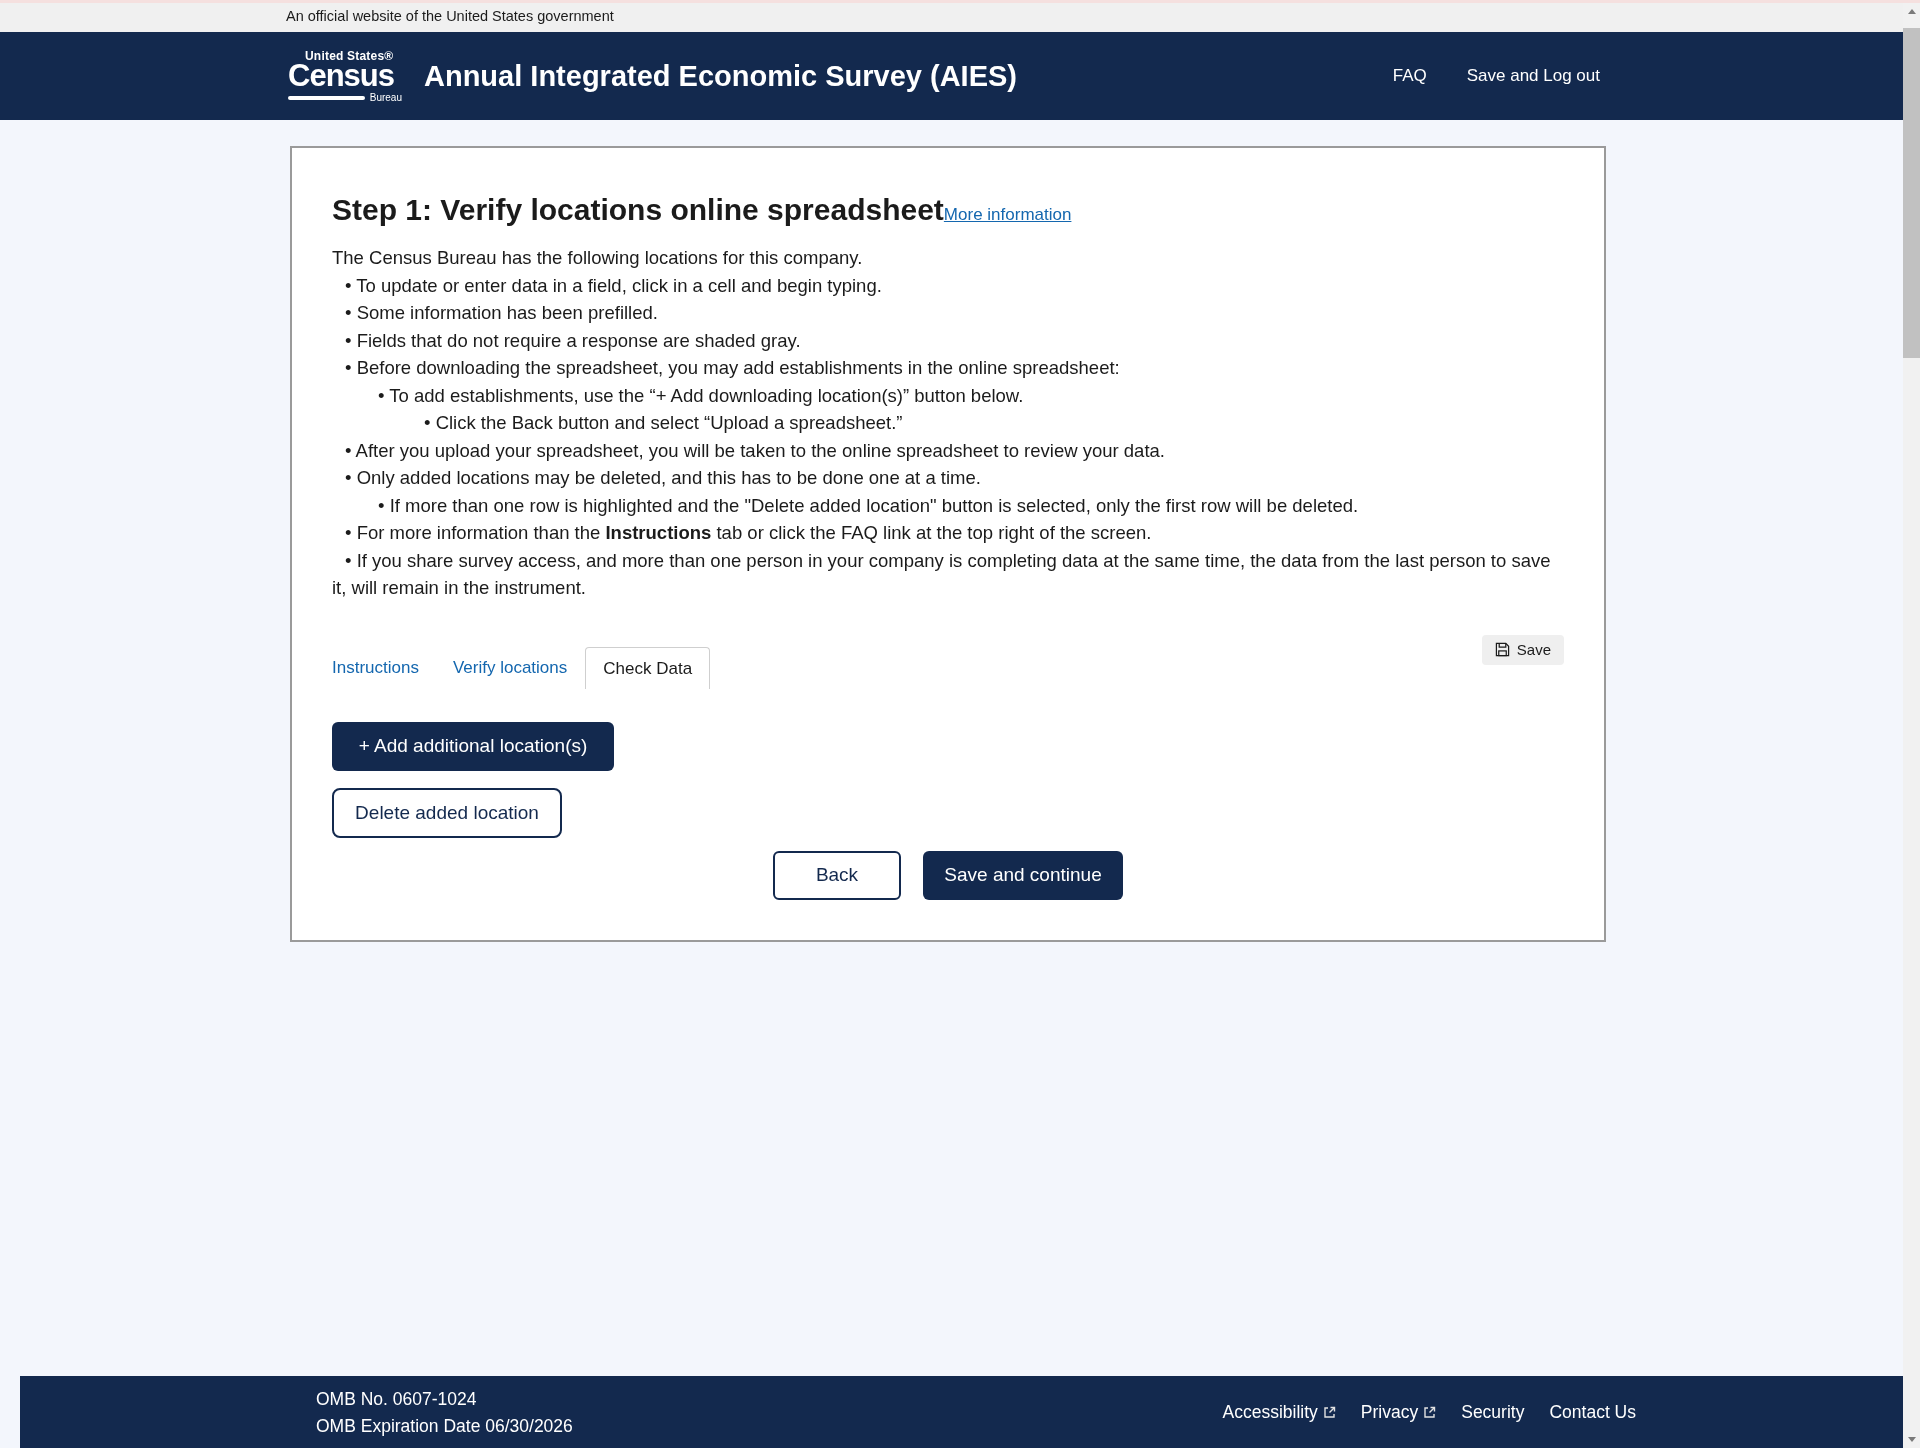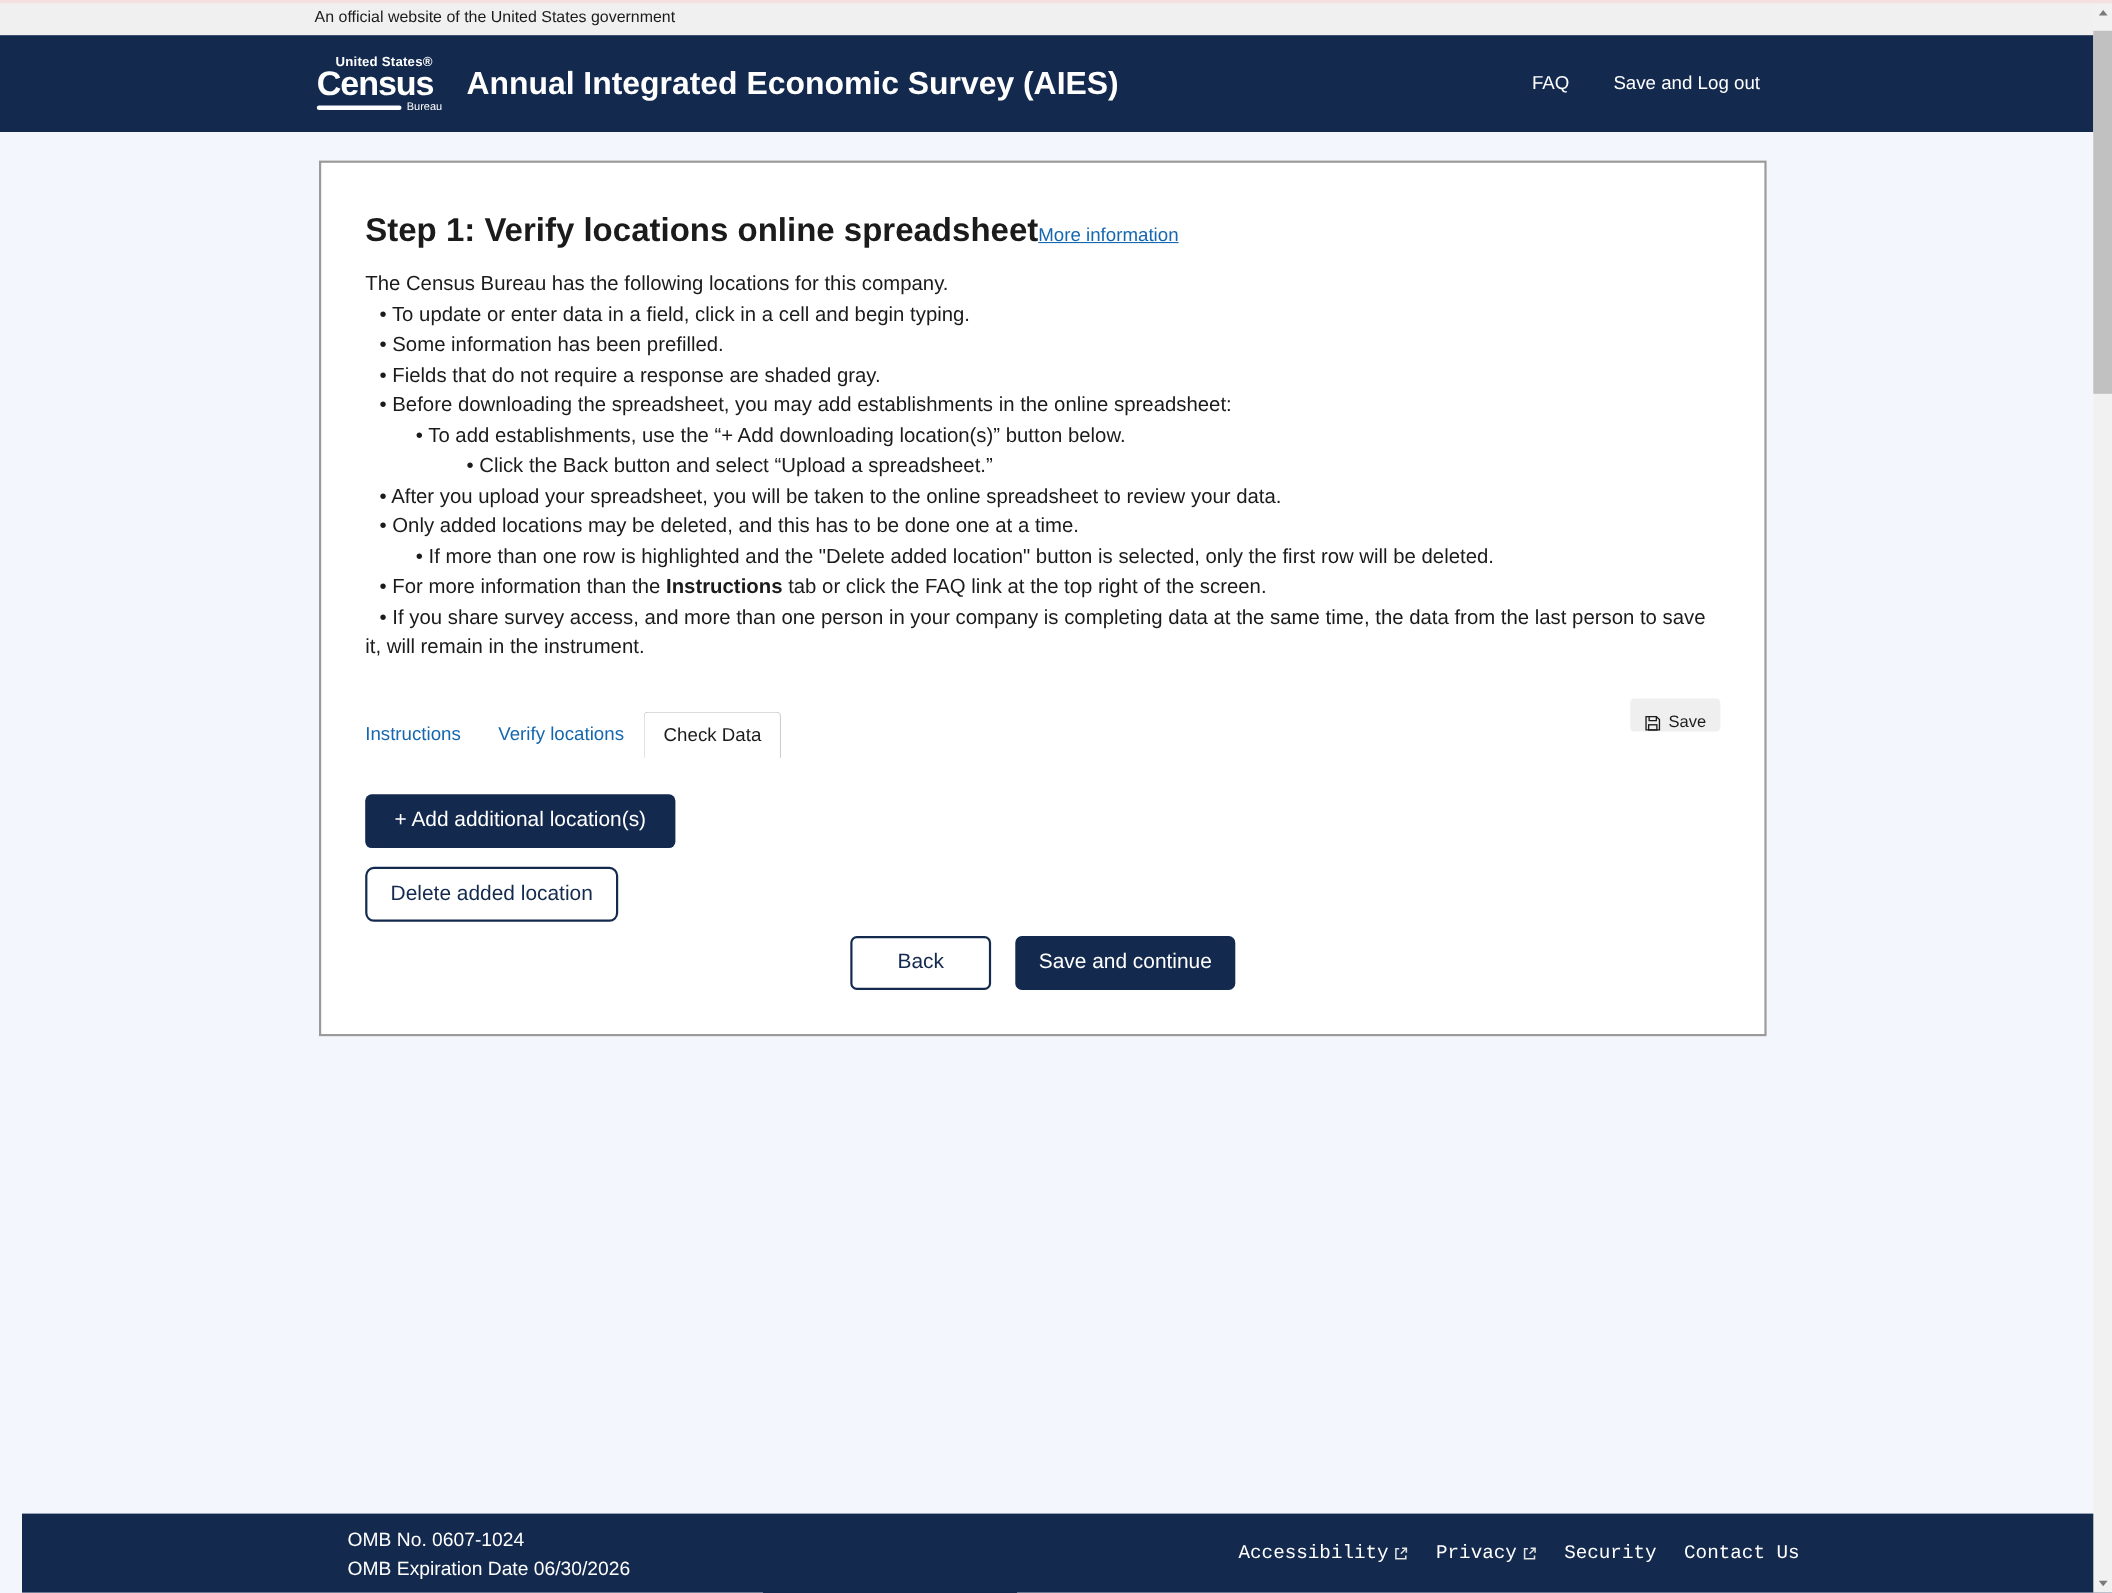--- a/index.html
+++ b/index.html
@@ -43,38 +43,38 @@
 
   .intro{margin-top:16px;font-size:18.5px;line-height:27.5px;color:#1b1b1b;}
   .intro-line.lvl1{text-indent:13px;}
   .intro-line.lvl2{text-indent:46px;}
   .intro-line.lvl3{text-indent:92px;}
   .intro-line .b{font-weight:700;}
 
   .tabs-row{margin-top:45px;position:relative;display:flex;align-items:stretch;gap:34px;height:42px;}
   .tab{font-size:17px;color:var(--link);line-height:42px;cursor:pointer;white-space:nowrap;}
   .tab.active{color:#1b1b1b;background:#fff;border:1px solid #cfcfcf;border-bottom:none;border-radius:4px 4px 0 0;padding:0 17px;margin-left:-16px;}
-  .save-btn{position:absolute;right:0;top:-12px;height:30px;display:flex;align-items:flex-end;gap:7px;padding:0 13px;background:#efefef;border:none;border-radius:4px;font-size:15px;color:#1b1b1b;cursor:pointer;font-family:inherit;}
+  .save-btn{position:absolute;right:0;top:-12px;height:30px;display:flex;align-items:center;gap:7px;padding:0 13px;background:#efefef;border:none;border-radius:4px;font-size:15px;color:#1b1b1b;cursor:pointer;font-family:inherit;}
 
   .check-panel{margin-top:3px;height:400px;background:var(--panel-gray);text-align:center;}
   .check-message{padding-top:152px;font-size:19.5px;font-weight:700;color:#1b2a41;}
   .run-checks-btn{margin-top:26px;width:201px;height:48px;background:var(--navy);color:#fff;font-size:19px;border:none;border-radius:6px;cursor:pointer;font-family:inherit;}
 
   .add-btn{margin-top:33px;display:flex;align-items:center;justify-content:center;width:282px;height:49px;background:var(--navy);color:#fff;font-size:19px;border:none;border-radius:6px;cursor:pointer;font-family:inherit;}
   .delete-btn{margin-top:17px;display:flex;align-items:center;justify-content:center;width:230px;height:50px;background:#fff;color:var(--navy);font-size:19px;border:2px solid var(--navy);border-radius:8px;cursor:pointer;font-family:inherit;}
 
   .bottom-actions{margin-top:13px;display:flex;justify-content:center;gap:22px;}
   .back-btn{width:128px;height:49px;background:#fff;color:var(--navy);font-size:19px;border:2px solid var(--navy);border-radius:6px;cursor:pointer;font-family:inherit;}
   .save-continue-btn{width:200px;height:49px;background:var(--navy);color:#fff;font-size:19px;border:none;border-radius:6px;cursor:pointer;font-family:inherit;}
 
   
   .footer{position:absolute;left:0;top:1376px;width:1920px;height:72px;background:var(--navy);color:#fff;z-index:5;margin-left:20px;}
   .omb-block{position:absolute;left:296px;top:10px;font-size:17.5px;line-height:27px;}
   .footer-links{position:absolute;right:304px;top:26px;display:flex;gap:25px;align-items:center;font-size:17.5px;}
-  .footer-link{display:inline-flex;align-items:center;gap:3px;cursor:pointer;white-space:nowrap;color:#fff;font-family:Liberation Mono, monospace;}
+  .footer-link{display:inline-flex;align-items:center;gap:3px;cursor:pointer;white-space:nowrap;color:#fff;}
 
   
   .scrollbar{position:absolute;right:0;top:0;width:17px;height:1448px;background:#f1f1f1;z-index:60;}
   .sb-up,.sb-down{position:absolute;left:0;width:17px;height:17px;display:flex;align-items:center;justify-content:center;cursor:pointer;}
   .sb-up{top:3px;}
   .sb-down{bottom:0;}
   .tri-up{width:0;height:0;border-left:4px solid transparent;border-right:4px solid transparent;border-bottom:5px solid #7a7a7a;}
   .tri-down{width:0;height:0;border-left:4px solid transparent;border-right:4px solid transparent;border-top:5px solid #7a7a7a;}
   .sb-thumb{position:absolute;left:0;top:28px;width:17px;height:330px;background:#c1c1c1;cursor:pointer;}
 </style>

